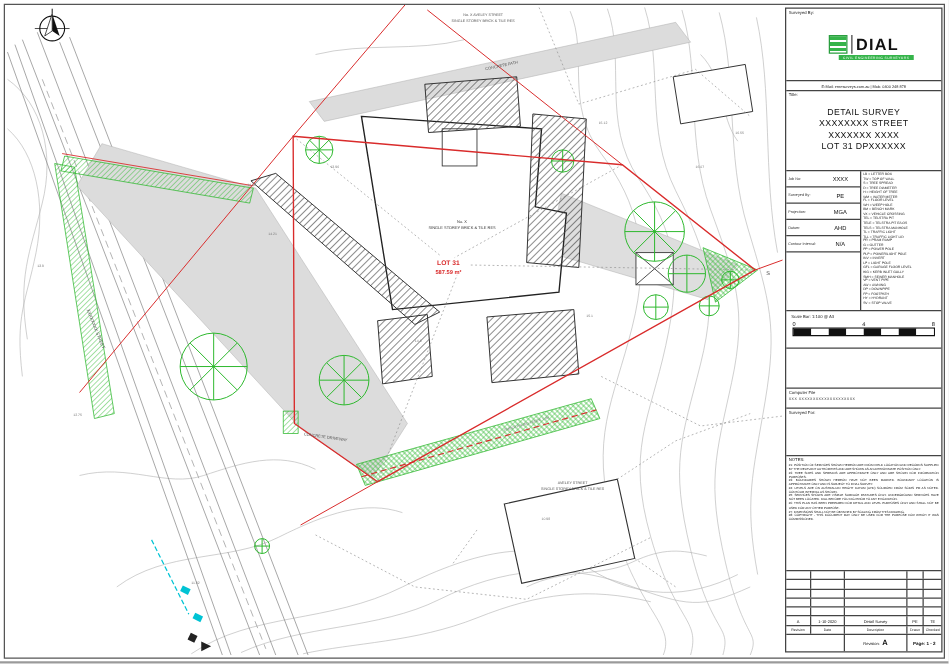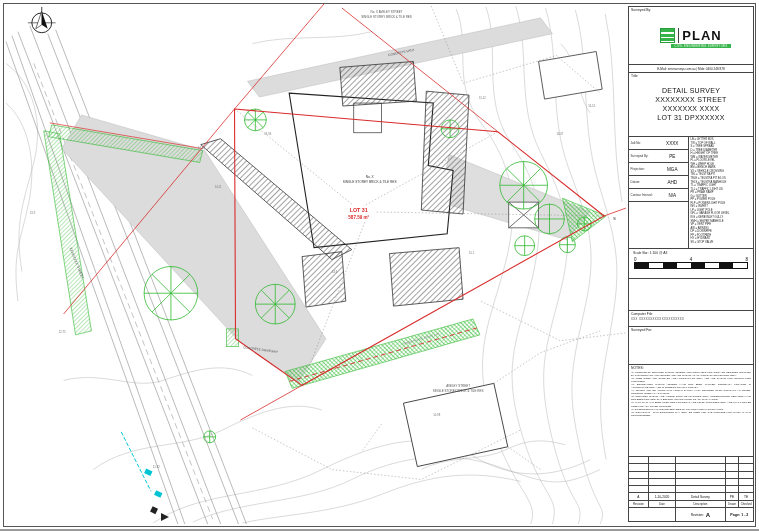--- a/index.html
+++ b/index.html
@@ -271,21 +271,21 @@
   </div>
 
   <div class="tblock">
 
     <div class="tb-sec sec-surveyed">
       <div class="tb-label">Surveyed By:</div>
       <div class="logo-wrap">
         <div class="logo-row">
           <div class="logo-icon"></div>
           <div class="logo-divider"></div>
-          <div class="logo-text">PLAN</div>
+          <div class="logo-text">DIAL</div>
         </div>
         <div class="logo-tagline">CIVIL ENGINEERING SURVEYORS</div>
       </div>
       <div class="contact-line">E-Mail: ernesurveys.com.au  |  Mob: 0400 248 878</div>
     </div>
 
     <div class="tb-sec sec-title">
       <div class="tb-label">Title:</div>
       <div class="title-lines">
         <div>DETAIL SURVEY</div>

